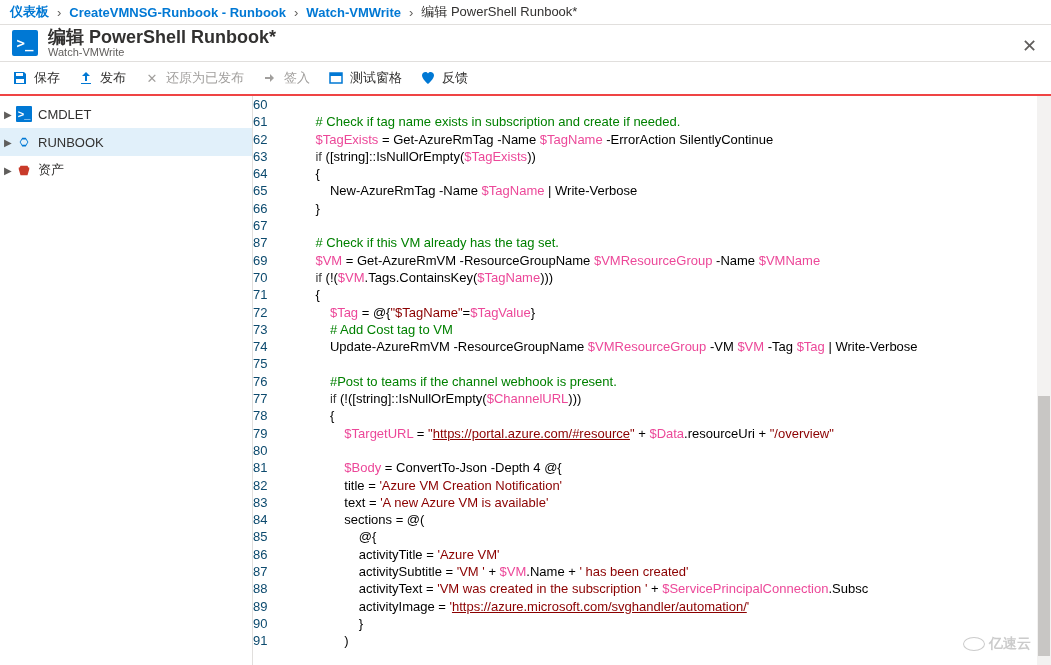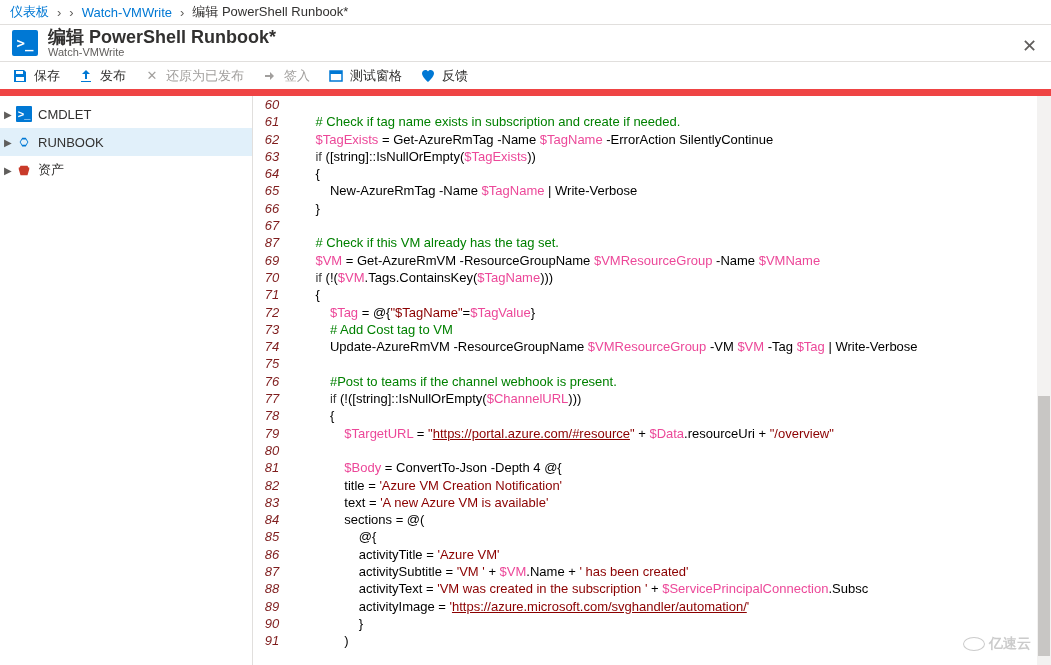--- a/index.html
+++ b/index.html
@@ -1,29 +1,29 @@
 <!DOCTYPE html>
 <html><head>
 <meta charset="utf-8">
 <style>
 * { margin: 0; padding: 0; box-sizing: border-box; font-family: "Segoe UI", Tahoma, sans-serif; }
 body { width: 1051px; height: 665px; background: #fff; overflow: hidden; font-size: 13px; color: #323130; position: relative; }
 
 .breadcrumb { height: 24px; padding: 2px 10px; display: flex; align-items: center; gap: 8px; font-size: 13px; }
-.breadcrumb .crumb { color: #0078d4; cursor: pointer; }
+.breadcrumb .crumb { color: #0078d4; cursor: pointer; font-weight: bold; }
 .breadcrumb .sep { color: #605e5c; }
 .breadcrumb .current { color: #323130; }
 
 .title-bar { height: 38px; border-top: 1px solid #e1dfdd; border-bottom: 1px solid #e1dfdd; display: flex; align-items: center; padding: 0 12px; position: relative; }
 .ps-logo { width: 26px; height: 26px; background: #0078d4; color: #fff; display: flex; align-items: center; justify-content: center; font-size: 14px; border-radius: 2px; margin-right: 10px; font-family: monospace; font-weight: bold; }
 .title-block .title { font-size: 18px; font-weight: 600; color: #323130; line-height: 18px; }
 .title-block .subtitle { font-size: 11px; color: #605e5c; }
 .close-btn { position: absolute; right: 10px; top: 6px; font-size: 18px; color: #605e5c; cursor: pointer; padding: 4px; }
 
-.toolbar { height: 34px; border-bottom: 7px solid #ef4444; display: flex; align-items: center; padding: 0 12px; gap: 18px; }
+.toolbar { height: 34px; border-bottom: 2px solid #ef4444; display: flex; align-items: center; padding: 0 12px; gap: 18px; }
 .tb-btn { display: flex; align-items: center; gap: 6px; font-size: 13px; cursor: pointer; color: #323130; }
 .tb-btn.disabled { color: #a19f9d; }
 .tb-icon { width: 16px; height: 16px; display: flex; align-items: center; justify-content: center; }
 .ic-save { color: #0078d4; }
 .ic-publish { color: #0078d4; }
 .ic-revert { color: #a19f9d; }
 .ic-checkin { color: #a19f9d; }
 .ic-test { color: #0078d4; }
 .ic-feedback { color: #0078d4; }
 
@@ -31,21 +31,21 @@
 .sidebar { width: 253px; border-right: 1px solid #e1dfdd; padding-top: 4px; }
 .tree-item { height: 28px; display: flex; align-items: center; padding-left: 4px; font-size: 13px; cursor: pointer; }
 .tree-item.selected { background: #e1f0fa; }
 .tree-chev { width: 10px; color: #605e5c; font-size: 10px; margin-right: 2px; }
 .tree-icon { width: 16px; height: 16px; display: flex; align-items: center; justify-content: center; margin-right: 6px; font-size: 11px; font-weight: bold; border-radius: 1px; }
 .ic-cmdlet { background: #0078d4; color: #fff; }
 .ic-runbook { color: #0078d4; font-size: 14px; }
 .ic-asset { color: #c93b2a; font-size: 14px; }
 
 .editor { flex: 1; display: flex; font-family: Consolas, "Courier New", monospace; font-size: 13px; line-height: 17.3px; position: relative; overflow: hidden; }
-.gutter { width: 48px; text-align: center; padding-right: 10px; color: #7f1d1d; background: #fff; user-select: none; font-style: italic; }
+.gutter { width: 48px; text-align: left; padding-right: 10px; color: #0c4a6e; background: #fff; user-select: none; }
 .code { flex: 1; white-space: pre; overflow: hidden; color: #000; }
 .code-line { min-height: 17.3px; }
 .gutter-line { height: 17.3px; }
 
 .tok-comment { color: #008000; }
 .tok-var { color: #ec4899; }
 .tok-kw { color: #404040; }
 .tok-str { color: #8b0000; }
 .tok-strlink { color: #8b0000; text-decoration: underline; }
 .tok-num { color: #000; }
@@ -55,20 +55,21 @@
 
 .watermark { position: absolute; right: 20px; bottom: 12px; color: #b0b0b0; font-size: 14px; font-weight: bold; opacity: 0.65; display: flex; align-items: center; gap: 4px; text-align: center; }
 .watermark .wm-ic { width: 22px; height: 14px; border: 1.5px solid #b0b0b0; border-radius: 50%; position: relative; }
 </style>
 </head>
 <body>
 
 <div class="breadcrumb">
   <span class="crumb">仪表板</span>
   <span class="sep">›</span>
+  <span class="crumb">CreateVMNSG-Runbook - Runbook</span>
   <span class="sep">›</span>
   <span class="crumb">Watch-VMWrite</span>
   <span class="sep">›</span>
   <span class="current">编辑 PowerShell Runbook*</span>
 </div>
 
 <div class="title-bar">
   <div class="ps-logo">&gt;_</div>
   <div class="title-block">
     <div class="title">编辑 PowerShell Runbook*</div>

